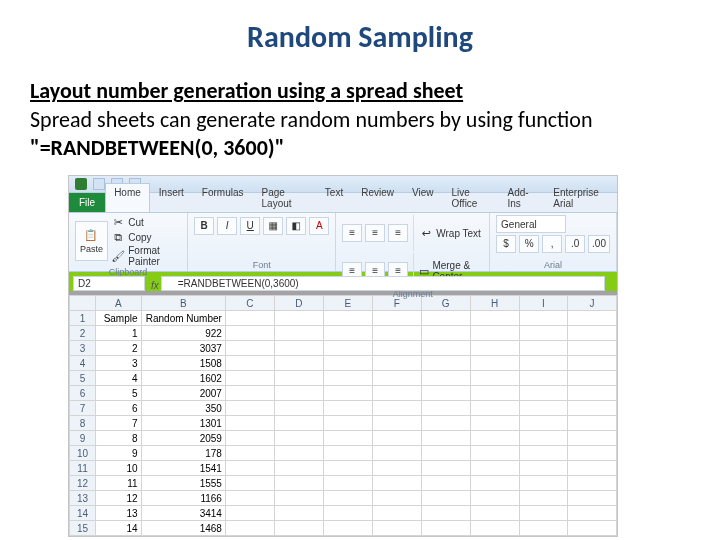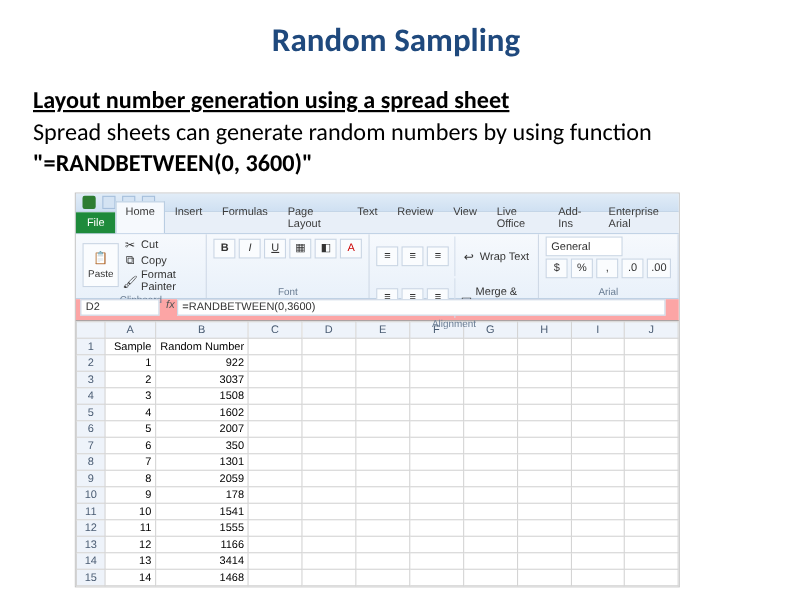--- a/index.html
+++ b/index.html
@@ -22,24 +22,24 @@
   .ribbon{height:58px;background:linear-gradient(#f6f9fd,#e9f1fa);display:flex;border-bottom:1px solid #b9cde2}
   .group{border-right:1px solid #cfd9e6;padding:2px 6px 1px 6px;display:flex;flex-direction:column;justify-content:space-between}
   .group-label{text-align:center;color:#6a7d93;font-size:9px}
   .row{display:flex;align-items:center;gap:3px}
   .btn{border:1px solid #c9d5e4;background:#fafcfe;padding:1px 3px;font-size:10px;line-height:1;display:flex;align-items:center;justify-content:center;min-width:12px;height:14px}
   .btn.big{height:36px;width:30px;flex-direction:column;gap:2px}
   .ico{width:14px;height:14px;display:flex;align-items:center;justify-content:center;font-size:11px}
   .fontbox{border:1px solid #c9d5e4;background:#fff;padding:1px 4px;font-size:10px;height:14px;display:flex;align-items:center}
   .sep{width:1px;height:36px;background:#d5dfec;margin:0 2px}
   
-  .fbar{height:19px;background:#fca5a5;display:flex;align-items:flex-start;border-bottom:1px solid #a3a3a3}
+  .fbar{height:19px;background:#84cc16;display:flex;align-items:flex-end;border-bottom:4px solid #a3a3a3}
   .namebox{width:62px;border:1px solid #c9d5e4;background:#fff;margin:0 4px;padding:1px 4px;font-size:10px}
   .fx{font-style:italic;font-size:10px;color:#555;margin:0 2px}
-  .formula{flex:1;border:1px solid #c9d5e4;background:#fff;padding:1px 4px;font-size:10px;margin-right:12px}
+  .formula{flex:1;border:1px solid #c9d5e4;background:#fff;padding:1px 16px;font-size:10px;margin-right:12px}
   
   .grid{background:#fff}
   table.cells{border-collapse:collapse;width:100%;font-size:10px;color:#000}
   table.cells th,table.cells td{border:1px solid #d4d4d4;height:14px;padding:0 3px;text-align:right;overflow:hidden}
   table.cells th{background:#eef3fa;color:#4a5c73;font-weight:400;text-align:center}
   th.rowh{width:20px;text-align:center;background:#eef3fa}
   td.lh{text-align:left}
   col.colA{width:46px}
   col.colB{width:86px}
   col.other{width:53px}

